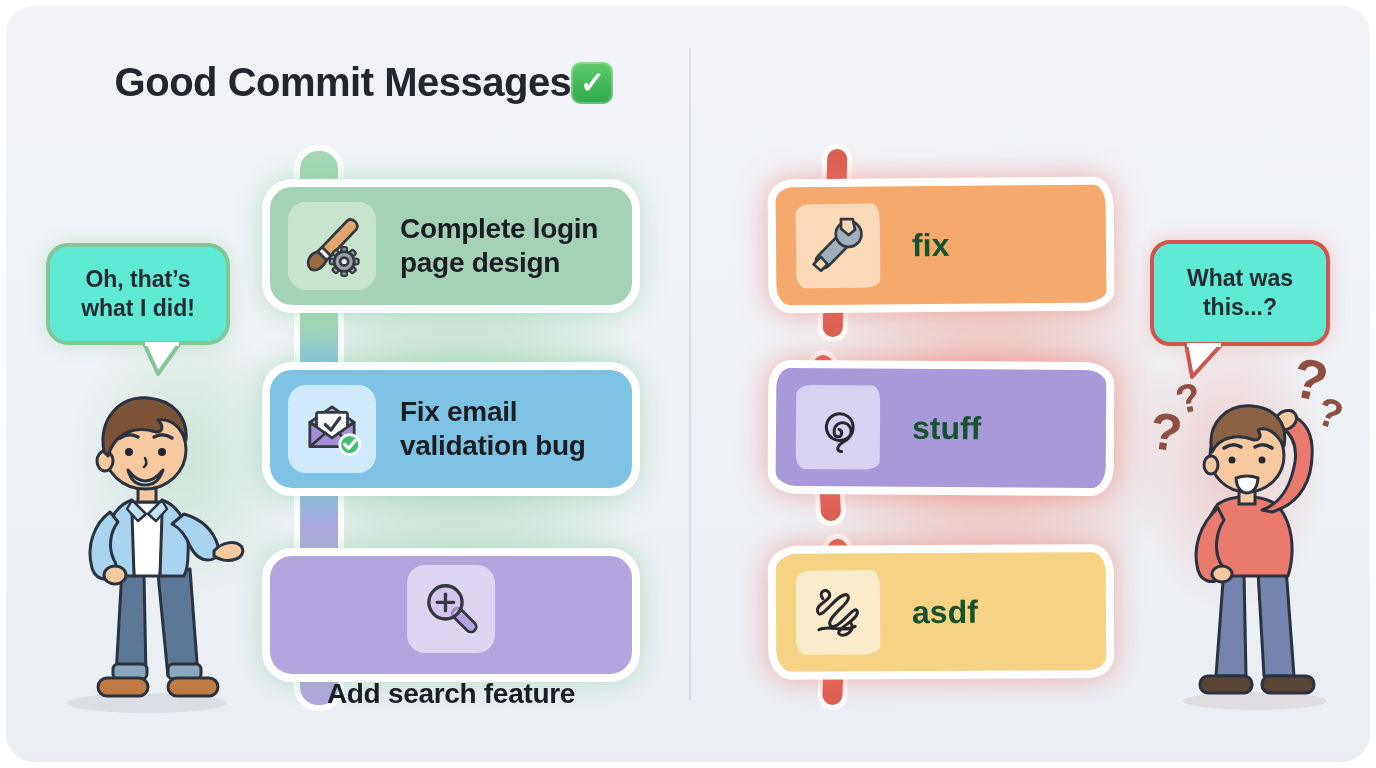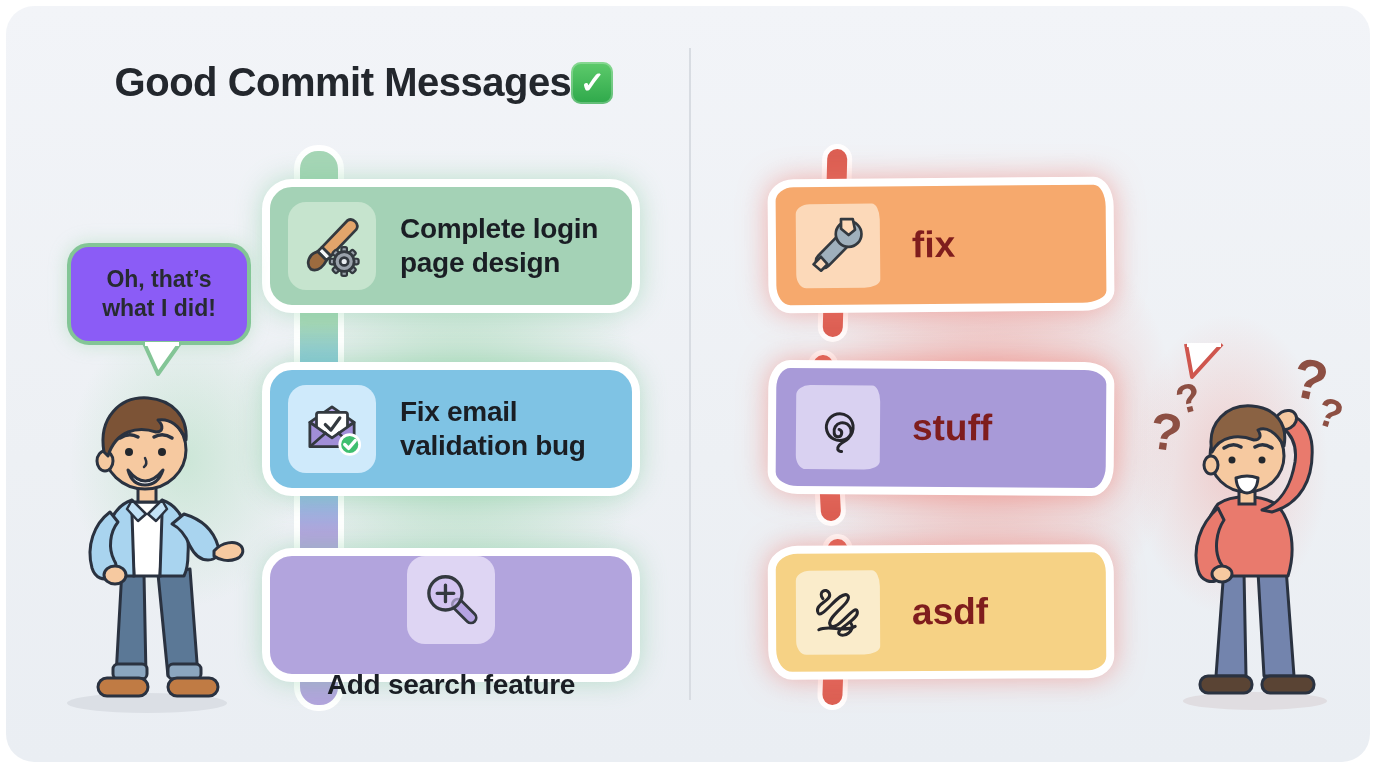--- a/index.html
+++ b/index.html
@@ -50,38 +50,38 @@
   }
   
   .rseg { position:absolute; width:30px; box-sizing:border-box; border:5px solid #ffffff;
     border-radius:15px; background:#dc5f53; z-index:1; }
   .rseg1 { left:820px; top:144px; height:198px; transform:rotate(1.5deg); }
   .rseg2 { left:812px; top:350px; height:176px; transform:rotate(-3deg); }
   .rseg3 { left:820px; top:534px; height:176px; transform:rotate(2deg); }
 
   .card { position:absolute; box-sizing:border-box; display:flex; align-items:center; z-index:2; }
   .gcard { left:262px; width:378px; height:134px; border:8px solid #ffffff; border-radius:30px;
-    padding:0 18px; gap:24px; box-shadow:0 0 26px rgba(120,200,150,.45); }
+    padding:9px 18px; gap:24px; box-shadow:0 0 26px rgba(120,200,150,.45); }
   .gcard1 { top:179px; } .gcard2 { top:362px; } .gcard3 { top:548px;flex-direction:column; }
   .gtile { width:88px; height:88px; border-radius:18px; flex:none;
     display:flex; align-items:center; justify-content:center; }
   .glabel { font-size:28px; font-weight:bold; color:#1a1e24; line-height:1.22; letter-spacing:-0.3px; }
 
   .bcard { left:768px; width:346px; height:134px; border:8px solid #ffffff;
     padding:0 20px; gap:32px; box-shadow:0 0 28px rgba(238,118,108,.55); }
   .bcard1 { top:178px; border-radius:26px 20px 32px 22px / 22px 30px 20px 28px; transform:rotate(-0.5deg); }
   .bcard2 { top:361px; border-radius:22px 30px 22px 30px / 28px 22px 30px 22px; transform:rotate(0.4deg); }
   .bcard3 { top:545px; border-radius:30px 22px 26px 24px / 24px 28px 22px 30px; transform:rotate(-0.3deg); }
   .btile { width:84px; height:84px; flex:none; display:flex; align-items:center; justify-content:center;
     border-radius:14px 8px 16px 10px / 10px 16px 8px 14px; }
-  .blabel { font-size:37px; font-weight:bold; color:#7f1d1d; }
-
-  .bubble { position:absolute; background:#8b5cf6; z-index:3; box-sizing:border-box;
+  .blabel { font-size:32px; font-weight:bold; color:#14532d; }
+
+  .bubble { position:absolute; background:#5eead4; z-index:3; box-sizing:border-box;
     display:flex; align-items:center; justify-content:center; text-align:center;
-    font-weight:bold; color:#272b31; font-size:23px; line-height:1.28;margin-left:21px; }
+    font-weight:bold; color:#272b31; font-size:23px; line-height:1.28; }
   .bubble-left { left:46px; top:243px; width:184px; height:102px;
     border:4px solid #83c596; border-radius:22px; padding:0 14px;
     box-shadow:0 0 18px rgba(140,210,160,.4); }
   .bubble-right { left:1150px; top:240px; width:180px; height:106px;
     border:4px solid #cf564e; border-radius:20px; padding:0 12px;
     box-shadow:0 0 18px rgba(240,140,130,.4); }
   .tail { position:absolute; z-index:4; }
 
   .qm { position:absolute; z-index:3; font-weight:bold; color:#8d4f43; line-height:1; }
   .qm1 { left:1176px; top:378px; font-size:40px; transform:rotate(-14deg); }
@@ -203,20 +203,23 @@
   </div>
 
   <div class="bubble bubble-left">
     <span>Oh, that’s what I did!</span>
   </div>
   <svg class="tail" style="left:138px; top:342px;" width="48" height="38">
     <path d="M6,1 L20,32 L42,1" fill="#ffffff" stroke="#83c596" stroke-width="4" stroke-linejoin="round"></path>
     <rect x="7" y="0" width="34" height="4" fill="#ffffff"></rect>
   </svg>
 
+  <div class="bubble bubble-right">
+    <span>What was this...?</span>
+  </div>
   <svg class="tail" style="left:1178px; top:343px;" width="48" height="40">
     <path d="M8,1 L14,34 L44,1" fill="#ffffff" stroke="#cf564e" stroke-width="4" stroke-linejoin="round"></path>
     <rect x="9" y="0" width="34" height="4" fill="#ffffff"></rect>
   </svg>
 
   <span class="qm qm1">?</span>
   <span class="qm qm2">?</span>
   <span class="qm qm3">?</span>
   <span class="qm qm4">?</span>
 

